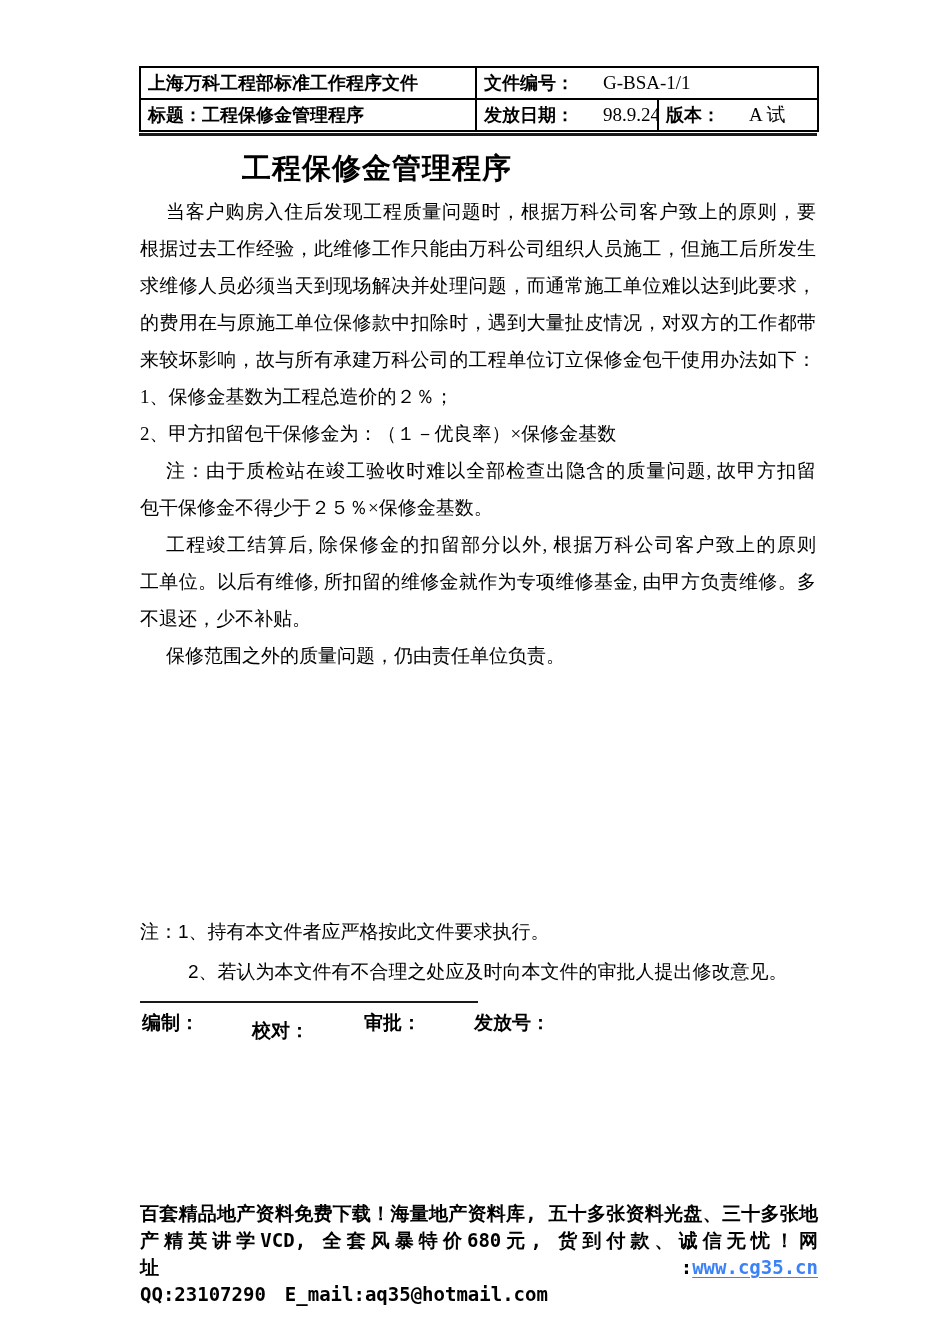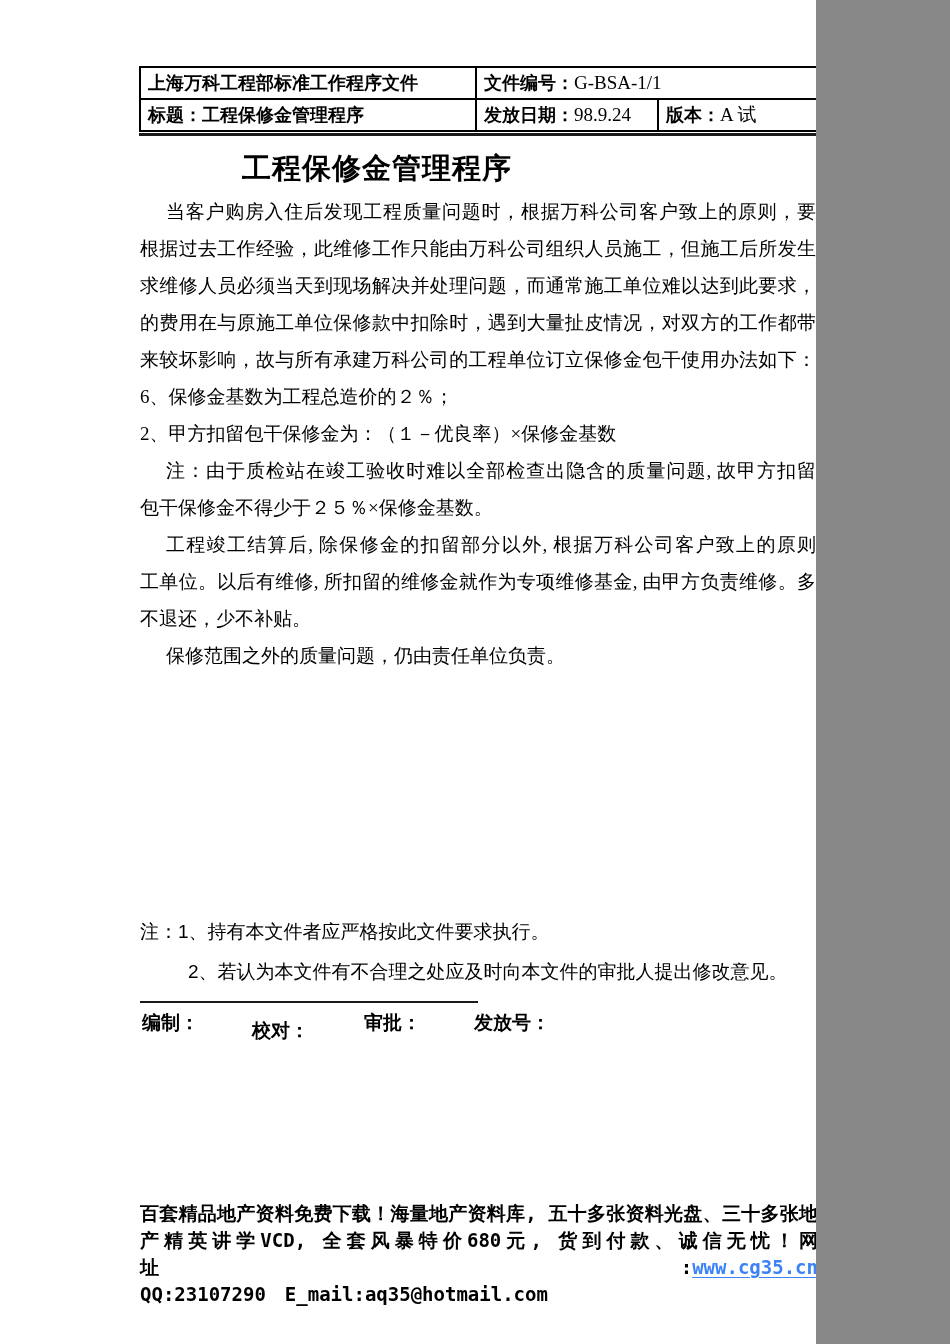--- a/index.html
+++ b/index.html
@@ -1,18 +1,18 @@
 <!DOCTYPE html>
 <html><head>
 <meta charset="utf-8">
 <style>
   html,body{margin:0;padding:0;background:#888;}
   .page{
     position:relative;
-    width:816px;height:1344px;
+    width:950px;height:1344px;
     background:#ffffff;
     color:#000;
     overflow:hidden;
     font-family:"Liberation Serif","DejaVu Serif",serif;
   }
   
   .hdr{
     position:absolute;top:66px;left:139px;
     border-collapse:collapse;
     table-layout:fixed;
@@ -26,20 +26,21 @@
     font-weight:bold;
     font-size:18px;
     white-space:nowrap;
     overflow:hidden;
     vertical-align:middle;
   }
   .hdr .val{
     font-family:"Liberation Serif","DejaVu Serif",serif;
     font-weight:normal;
     font-size:19px;
+    margin-left:29px;
   }
   
   .toprule{
     position:absolute;top:133px;left:139px;width:678px;height:3px;
     background:#1a1a1a;
   }
   
   .title{
     position:absolute;top:151px;left:140px;width:676px;
     margin:0;padding:0 0 0 102px;
@@ -139,21 +140,21 @@
   <div class="toprule"></div>
 
   <h1 class="title">工程保修金管理程序</h1>
 
   <div class="body">
     <div class="ln ind full">当客户购房入住后发现工程质量问题时，根据万科公司客户致上的原则，要</div>
     <div class="ln full">根据过去工作经验，此维修工作只能由万科公司组织人员施工，但施工后所发生</div>
     <div class="ln full">求维修人员必须当天到现场解决并处理问题，而通常施工单位难以达到此要求，</div>
     <div class="ln full">的费用在与原施工单位保修款中扣除时，遇到大量扯皮情况，对双方的工作都带</div>
     <div class="ln full">来较坏影响，故与所有承建万科公司的工程单位订立保修金包干使用办法如下：</div>
-    <div class="ln">6、保修金基数为工程总造价的２％；</div>
+    <div class="ln">1、保修金基数为工程总造价的２％；</div>
     <div class="ln">2、甲方扣留包干保修金为：（１－优良率）×保修金基数</div>
     <div class="ln ind full">注：由于质检站在竣工验收时难以全部检查出隐含的质量问题, 故甲方扣留</div>
     <div class="ln">包干保修金不得少于２５％×保修金基数。</div>
     <div class="ln ind full">工程竣工结算后, 除保修金的扣留部分以外, 根据万科公司客户致上的原则</div>
     <div class="ln full">工单位。以后有维修, 所扣留的维修金就作为专项维修基金, 由甲方负责维修。多</div>
     <div class="ln">不退还，少不补贴。</div>
     <div class="ln ind">保修范围之外的质量问题，仍由责任单位负责。</div>
   </div>
 
   <div class="footnotes">

